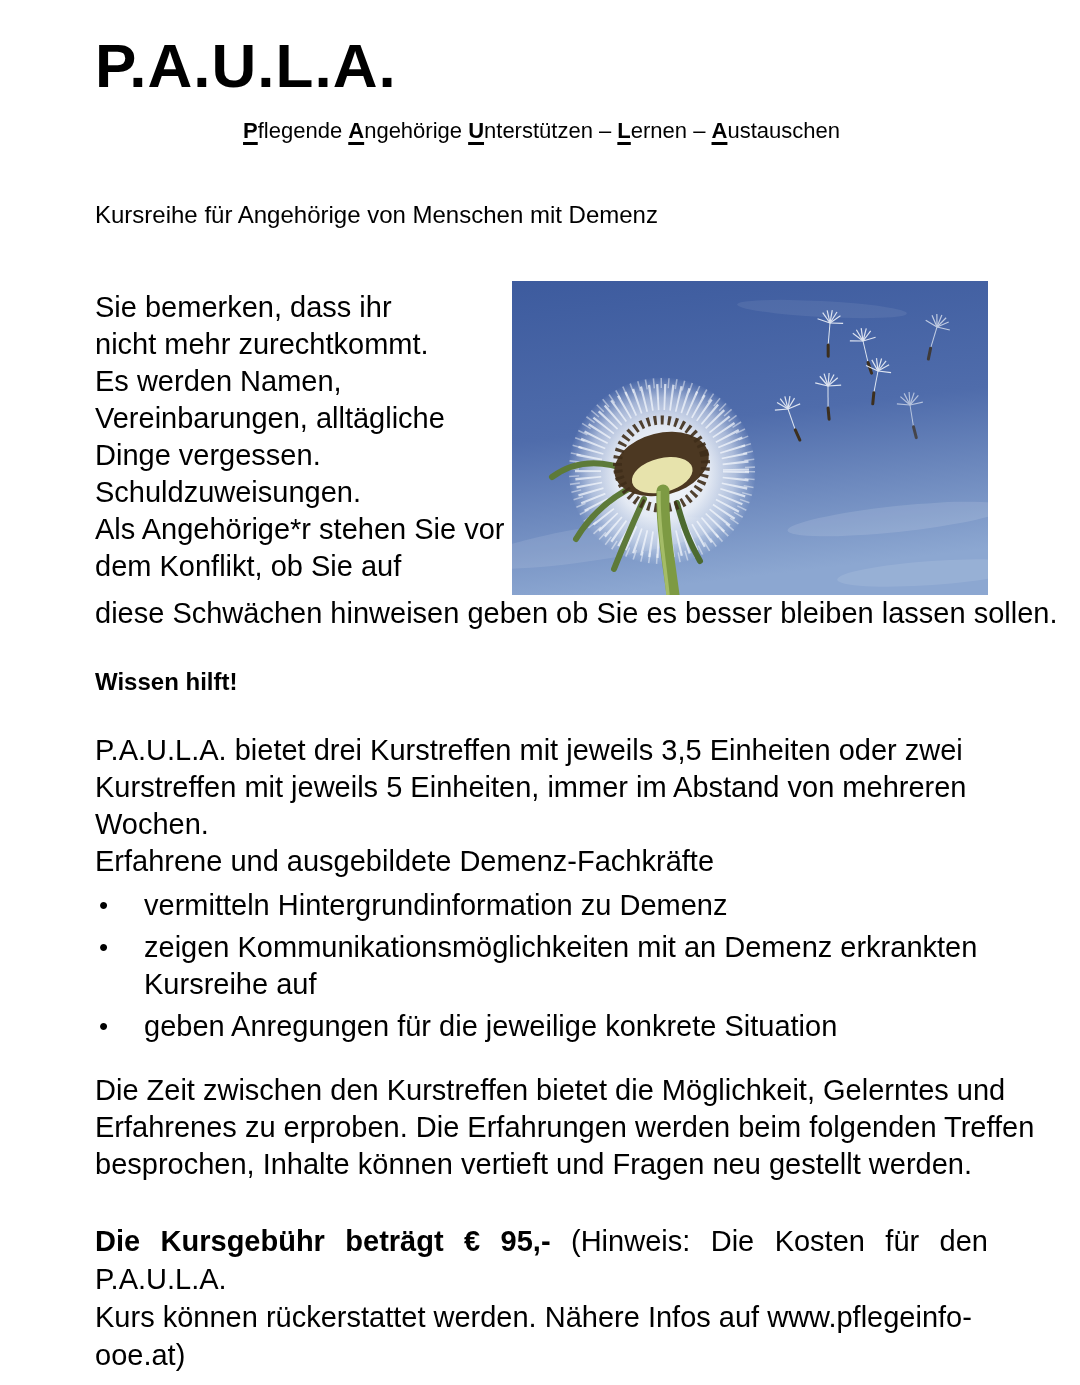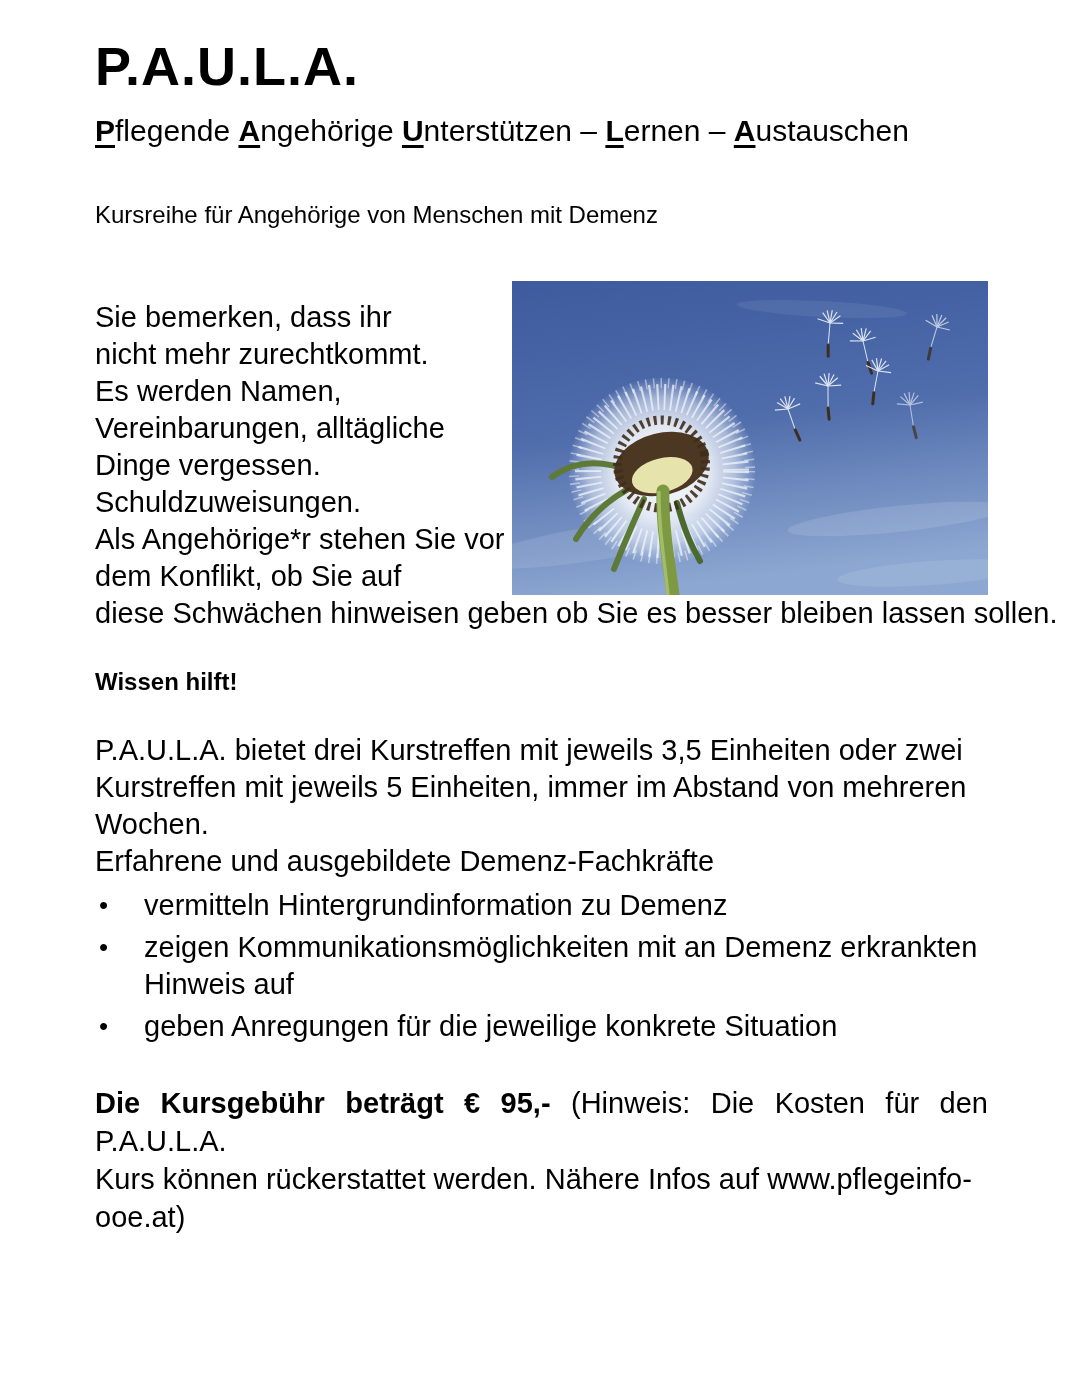--- a/index.html
+++ b/index.html
@@ -8,46 +8,47 @@
     height: 1385px;
     background: #ffffff;
     color: #000000;
     font-family: "Liberation Sans", sans-serif;
     overflow: hidden;
   }
   .page { padding: 0 92px 0 95px; box-sizing: border-box; }
 
   .doc-title {
     margin-top: 34px;
-    font-size: 54px;
+    font-size: 62px;
     line-height: 64px;
     font-weight: bold;
     letter-spacing: 1px;
     white-space: nowrap;
   }
   .subtitle {
     margin-top: 14px;
-    font-size: 30px;
+    font-size: 22px;
     line-height: 38px;
     white-space: nowrap;
+    text-align: center;
   }
   .subtitle .lead {
     font-weight: bold;
     text-decoration: underline;
     text-decoration-thickness: 3px;
     text-underline-offset: 4px;
   }
   .course-line {
     margin-top: 46px;
     font-size: 24px;
     line-height: 38px;
     white-space: nowrap;
   }
 
-  .intro-row { margin-top: 44px; display: flex; align-items: flex-end; }
+  .intro-row { margin-top: 44px; display: flex; align-items: center; }
   .intro-col { width: 417px; flex: none; }
   .body-line { font-size: 29px; line-height: 37px; white-space: nowrap; }
   .photo {
     width: 476px; height: 314px; flex: none; margin-top: 3px;
     overflow: hidden;
   }
   .photo svg { display: block; }
 
   .section-heading {
     margin-top: 31px;
@@ -176,30 +177,35 @@
     <div class="bullet-item">
       <div class="bullet-marker">•</div>
       <div class="bullet-lines">
         <div class="body-line">vermitteln Hintergrundinformation zu Demenz</div>
       </div>
     </div>
     <div class="bullet-item">
       <div class="bullet-marker">•</div>
       <div class="bullet-lines">
         <div class="body-line">zeigen Kommunikationsmöglichkeiten mit an Demenz erkrankten</div>
-        <div class="body-line">Hinweis auf</div>
+        <div class="body-line">Kursreihe auf</div>
       </div>
     </div>
     <div class="bullet-item">
       <div class="bullet-marker">•</div>
       <div class="bullet-lines">
         <div class="body-line">geben Anregungen für die jeweilige konkrete Situation</div>
       </div>
     </div>
   </div>
 
+  <div class="between">
+    <div class="body-line">Die Zeit zwischen den Kurstreffen bietet die Möglichkeit, Gelerntes und</div>
+    <div class="body-line">Erfahrenes zu erproben. Die Erfahrungen werden beim folgenden Treffen</div>
+    <div class="body-line">besprochen, Inhalte können vertieft und Fragen neu gestellt werden.</div>
+  </div>
 
   <div class="fee">
     <div class="fee-line1"><span class="fee-bold">Die Kursgebühr beträgt € 95,-</span> <span>(Hinweis: Die Kosten für den P.A.U.L.A.</span></div>
     <div>Kurs können rückerstattet werden. Nähere Infos auf www.pflegeinfo-ooe.at)</div>
   </div>
 
 </div>
 
 </body></html>

